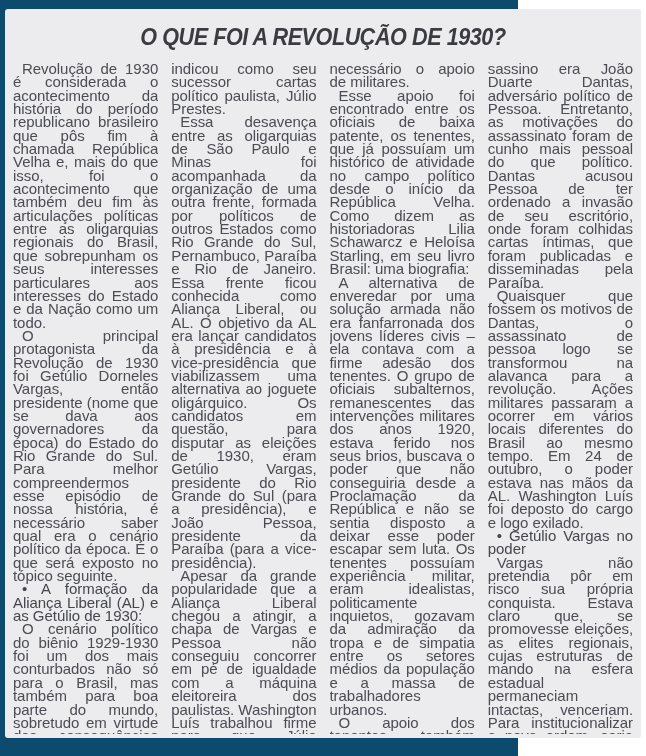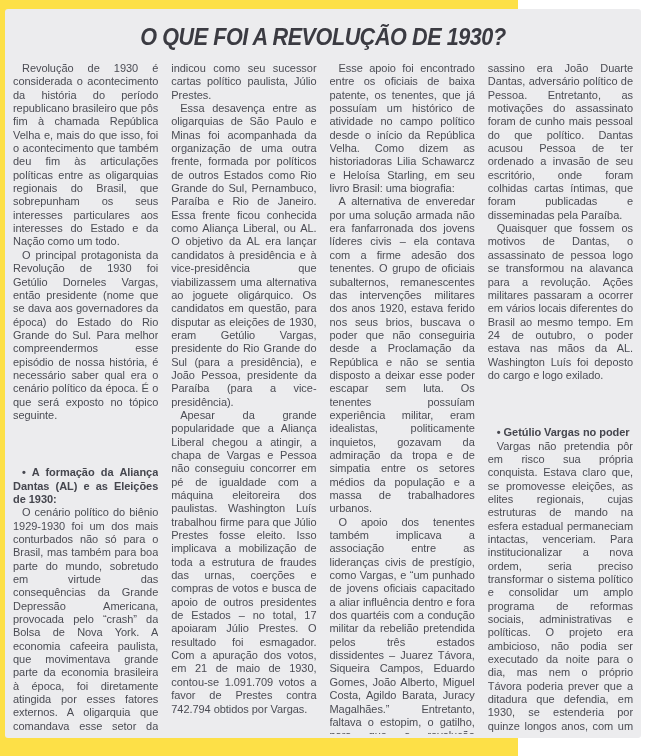--- a/index.html
+++ b/index.html
@@ -8,21 +8,21 @@
     background: #ffffff;
     width: 646px;
     height: 756px;
     overflow: hidden;
     font-family: "Liberation Sans", sans-serif;
   }
   .page {
     position: relative;
     width: 518px;
     height: 756px;
-    background: #fde047;
+    background: #0c4a6e;
   }
   .panel {
     position: absolute;
     left: 5px;
     top: 9px;
     width: 636px;
     height: 729px;
     background: #ececee;
     border-radius: 3px;
     box-sizing: border-box;
@@ -52,54 +52,55 @@
     overflow: hidden;
   }
   .col {
     flex: 1 1 0;
     min-width: 0;
     overflow: hidden;
     height: 672px;
   }
   .col p {
     margin: 0;
-    font-size: 11px;
+    font-size: 15px;
     line-height: 13.35px;
     color: #4b4c54;
     text-align: justify;
     letter-spacing: -0.05px;
     hyphens: auto;
     -webkit-hyphens: auto;
     word-break: normal;
   }
   .col p.indent { text-indent: 9px; }
-  .col p.bold { font-weight: bold; color: #45464e; margin-top: 44px; }
+  .col p.bold { font-weight: normal; color: #45464e; }
 </style>
 </head>
 <body>
 
 <div class="page">
   <div class="panel">
     <div class="title">
       <span>O QUE FOI A REVOLUÇÃO DE 1930?</span>
     </div>
     <div class="columns">
       <div class="col">
           <p class="indent " lang="pt-BR">Revolução de 1930 é considerada o acontecimento da história do período republicano brasileiro que pôs fim à chamada República Velha e, mais do que isso, foi o acontecimento que também deu fim às articulações políticas entre as oligarquias regionais do Brasil, que sobrepunham os seus interesses particulares aos interesses do Estado e da Nação como um todo.</p>
           <p class="indent " lang="pt-BR">O principal protagonista da Revolução de 1930 foi Getúlio Dorneles Vargas, então presidente (nome que se dava aos governadores da época) do Estado do Rio Grande do Sul. Para melhor compreendermos esse episódio de nossa história, é necessário saber qual era o cenário político da época. É o que será exposto no tópico seguinte.</p>
-          <p class="indent bold" lang="pt-BR">• A formação da Aliança Dantas (AL) e as Eleições de 1930:</p>
+          <p class="indent bold" lang="pt-BR">• A formação da Aliança Liberal (AL) e as Getúlio de 1930:</p>
           <p class="indent " lang="pt-BR">O cenário político do biênio 1929-1930 foi um dos mais conturbados não só para o Brasil, mas também para boa parte do mundo, sobretudo em virtude das consequências da Grande Depressão Americana, provocada pelo “crash” da Bolsa de Nova York. A economia cafeeira paulista, que movimentava grande parte da economia brasileira à época, foi diretamente atingida por esses fatores externos. A oligarquia que comandava esse setor da economia também tinha o controle do poder político e buscava delinear um futuro de recondução à estabilidade econômica por meio da sucessão no cargo da presidência da República. Em 1929, o presidente era o paulista Washington Luís, que, contrariando os acordos da “política do café com leite”,</p>
         </div>
       <div class="col">
           <p class="" lang="pt-BR">indicou como seu sucessor cartas político paulista, Júlio Prestes.</p>
           <p class="indent " lang="pt-BR">Essa desavença entre as oligarquias de São Paulo e Minas foi acompanhada da organização de uma outra frente, formada por políticos de outros Estados como Rio Grande do Sul, Pernambuco, Paraíba e Rio de Janeiro. Essa frente ficou conhecida como Aliança Liberal, ou AL. O objetivo da AL era lançar candidatos à presidência e à vice-presidência que viabilizassem uma alternativa ao joguete oligárquico. Os candidatos em questão, para disputar as eleições de 1930, eram Getúlio Vargas, presidente do Rio Grande do Sul (para a presidência), e João Pessoa, presidente da Paraíba (para a vice-presidência).</p>
           <p class="indent " lang="pt-BR">Apesar da grande popularidade que a Aliança Liberal chegou a atingir, a chapa de Vargas e Pessoa não conseguiu concorrer em pé de igualdade com a máquina eleitoreira dos paulistas. Washington Luís trabalhou firme para que Júlio Prestes fosse eleito. Isso implicava a mobilização de toda a estrutura de fraudes das urnas, coerções e compras de votos e busca de apoio de outros presidentes de Estados – no total, 17 apoiaram Júlio Prestes. O resultado foi esmagador. Com a apuração dos votos, em 21 de maio de 1930, contou-se 1.091.709 votos a favor de Prestes contra 742.794 obtidos por Vargas.</p>
           <p class="indent bold" lang="pt-BR">• Associação da AL com os tenentes e o assassinato de João Pessoa:</p>
         </div>
       <div class="col">
+          <p class="" lang="pt-BR">necessário o apoio de militares.</p>
           <p class="indent " lang="pt-BR">Esse apoio foi encontrado entre os oficiais de baixa patente, os tenentes, que já possuíam um histórico de atividade no campo político desde o início da República Velha. Como dizem as historiadoras Lilia Schawarcz e Heloísa Starling, em seu livro Brasil: uma biografia:</p>
           <p class="indent " lang="pt-BR">A alternativa de enveredar por uma solução armada não era fanfarronada dos jovens líderes civis – ela contava com a firme adesão dos tenentes. O grupo de oficiais subalternos, remanescentes das intervenções militares dos anos 1920, estava ferido nos seus brios, buscava o poder que não conseguiria desde a Proclamação da República e não se sentia disposto a deixar esse poder escapar sem luta. Os tenentes possuíam experiência militar, eram idealistas, politicamente inquietos, gozavam da admiração da tropa e de simpatia entre os setores médios da população e a massa de trabalhadores urbanos.</p>
           <p class="indent " lang="pt-BR">O apoio dos tenentes também implicava a associação entre as lideranças civis de prestígio, como Vargas, e “um punhado de jovens oficiais capacitado a aliar influência dentro e fora dos quartéis com a condução militar da rebelião pretendida pelos três estados dissidentes – Juarez Távora, Siqueira Campos, Eduardo Gomes, João Alberto, Miguel Costa, Agildo Barata, Juracy Magalhães.” Entretanto, faltava o estopim, o gatilho, para que a revolução estourasse e ganhasse a adesão popular. Esse estopim ocorreu na Paraíba.</p>
         </div>
       <div class="col">
           <p class="" lang="pt-BR">sassino era João Duarte Dantas, adversário político de Pessoa. Entretanto, as motivações do assassinato foram de cunho mais pessoal do que político. Dantas acusou Pessoa de ter ordenado a invasão de seu escritório, onde foram colhidas cartas íntimas, que foram publicadas e disseminadas pela Paraíba.</p>
           <p class="indent " lang="pt-BR">Quaisquer que fossem os motivos de Dantas, o assassinato de pessoa logo se transformou na alavanca para a revolução. Ações militares passaram a ocorrer em vários locais diferentes do Brasil ao mesmo tempo. Em 24 de outubro, o poder estava nas mãos da AL. Washington Luís foi deposto do cargo e logo exilado.</p>
           <p class="indent bold" lang="pt-BR">• Getúlio Vargas no poder</p>
           <p class="indent " lang="pt-BR">Vargas não pretendia pôr em risco sua própria conquista. Estava claro que, se promovesse eleições, as elites regionais, cujas estruturas de mando na esfera estadual permaneciam intactas, venceriam. Para institucionalizar a nova ordem, seria preciso transformar o sistema político e consolidar um amplo programa de reformas sociais, administrativas e políticas. O projeto era ambicioso, não podia ser executado da noite para o dia, mas nem o próprio Távora poderia prever que a ditadura que defendia, em 1930, se estenderia por quinze longos anos, com um breve interregno constitucional de 1934 a 1937 (Brasil Escola).</p>
         </div>

